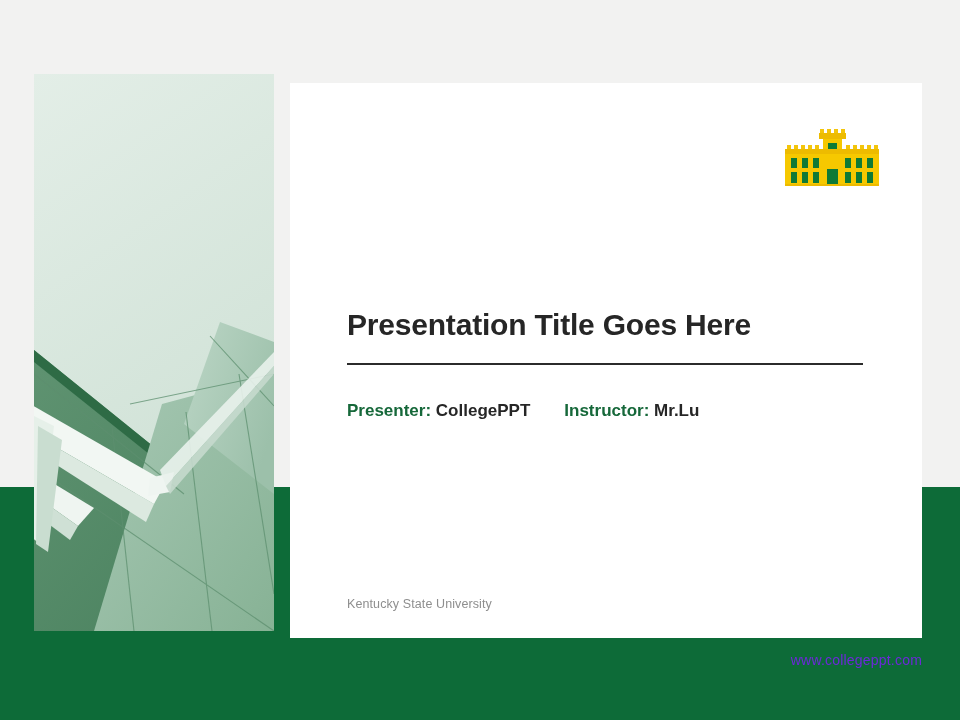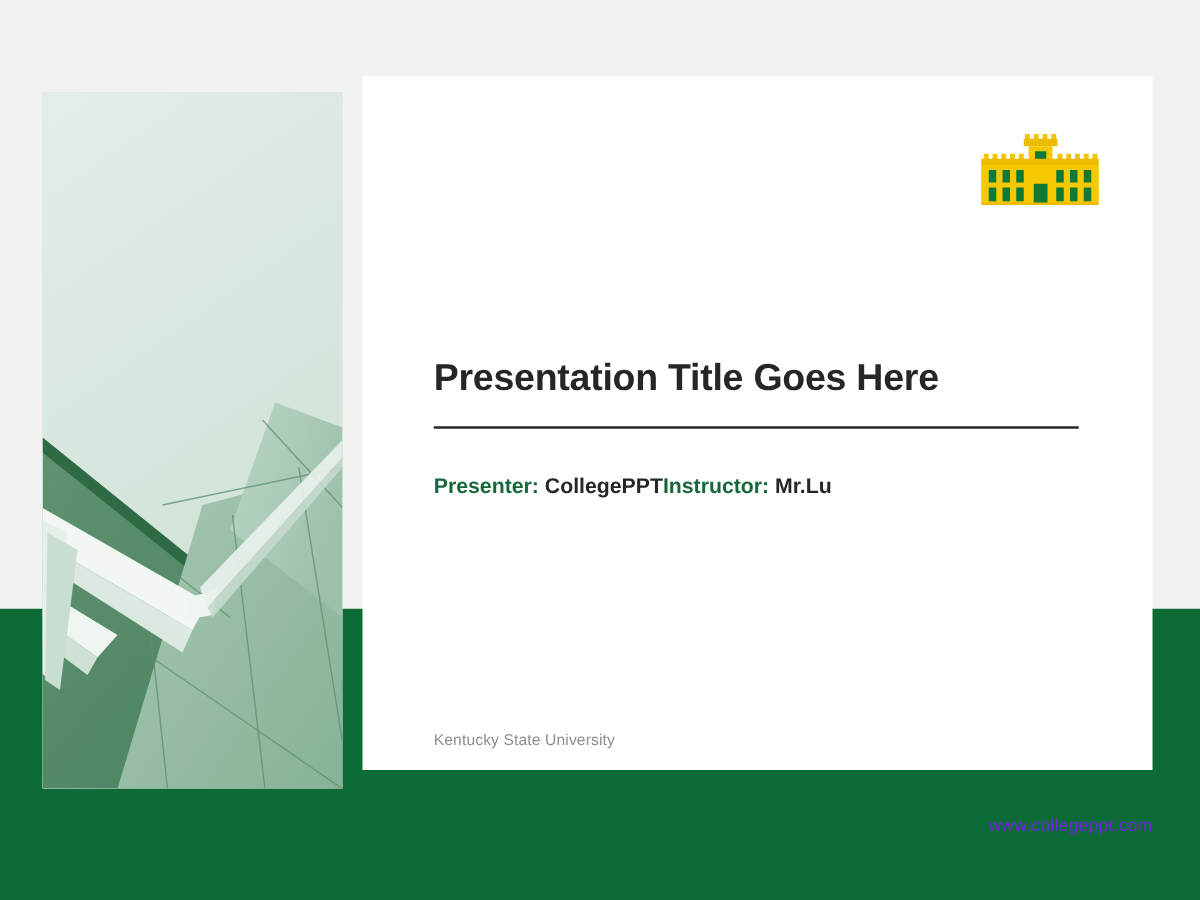--- a/index.html
+++ b/index.html
@@ -44,21 +44,21 @@
   #photo-panel svg {
     display: block;
     width: 240px;
     height: 557px;
   }
 
   
   #content-card {
     position: absolute;
     left: 290px;
-    top: 61px;
+    top: 83px;
     width: 632px;
     height: 555px;
     background: #ffffff;
   }
 
   
   #logo {
     position: absolute;
     right: 40px;
     top: 46px;
@@ -108,32 +108,32 @@
     white-space: nowrap;
     text-align: center;
   }
   .credit-label {
     color: #16683a;
   }
   .credit-value {
     color: #262626;
   }
   #credit-instructor {
+    margin-left: 34px;
   }
 
   
   #school-name {
     position: absolute;
     left: 57px;
     top: 514px;
     font-size: 12.5px;
     color: #8e8e8e;
     letter-spacing: 0.1px;
     white-space: nowrap;
-    margin-top: 10px;
   }
 
   
   #site-url {
     position: absolute;
     right: 38px;
     top: 652px;
     font-size: 14px;
     color: #6d28d9;
     letter-spacing: 0.2px;

